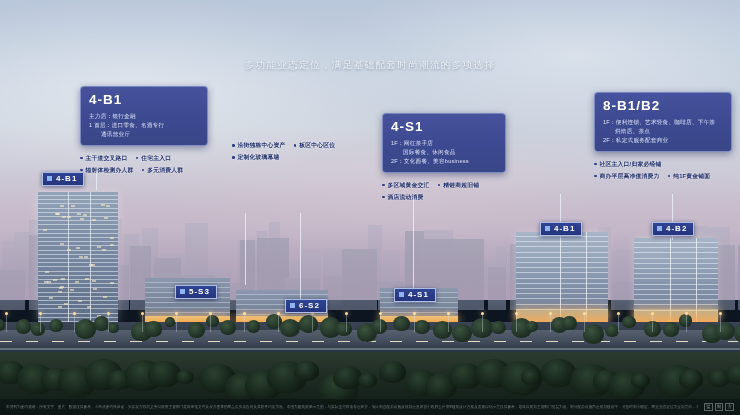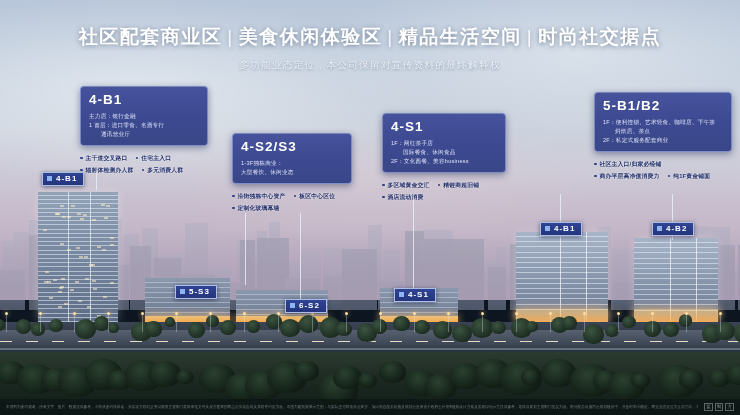--- a/index.html
+++ b/index.html
@@ -560,22 +560,21 @@
   </div>
   <div class="chip" style="left:540px;top:222px;">
     <span class="sq"></span>
     <span>4-B1</span>
   </div>
   <div class="chip" style="left:652px;top:222px;">
     <span class="sq"></span>
     <span>4-B2</span>
   </div>
 
-  <div class="headline" id="headline"><span>社区配套商业区</span><span class="sep">|</span><span>美食休闲体验区</span><span class="sep">|</span><span>精品生活空间</span><span class="sep">|</span><span>时尚社交据点</span></div>
-  <div class="subline">多功能业态定位，本公司保留对宣传资料的最终解释权</div>
+  <div class="subline">多功能业态定位，满足基础配套时尚潮流的多项选择</div>
 
   <div class="card" style="left:80px;top:86px;width:128px;">
     <div class="head">
       <div class="code">4-B1</div>
       <div class="desc">
           <div>主力店：银行金融</div>
           <div>1 首层：进口零食、名酒专行</div>
           <div class="ind">通讯营业厅</div>
         </div>
     </div>
@@ -593,27 +592,20 @@
           <span>辐射体检测办人群</span>
         </div>
         <div class="tag">
           <span class="dot"></span>
           <span>多元消费人群</span>
         </div>
       </div>
   </div>
 
   <div class="card" style="left:232px;top:133px;width:120px;">
-    <div class="head">
-      <div class="code">4-S2/S3</div>
-      <div class="desc">
-          <div>1-3F独栋商业：</div>
-          <div>大型餐饮、休闲业态</div>
-        </div>
-    </div>
     <div class="tags">
         <div class="tag">
           <span class="dot"></span>
           <span>沿街独栋中心资产</span>
         </div>
         <div class="tag">
           <span class="dot"></span>
           <span>板区中心区位</span>
         </div>
         <div class="tag">
@@ -643,21 +635,21 @@
         </div>
         <div class="tag">
           <span class="dot"></span>
           <span>酒店流动消费</span>
         </div>
       </div>
   </div>
 
   <div class="card" style="left:594px;top:92px;width:138px;">
     <div class="head">
-      <div class="code">5-B1/B2</div>
+      <div class="code">8-B1/B2</div>
       <div class="desc">
           <div>1F：便利连锁、艺术轻食、咖啡店、下午茶</div>
           <div class="ind">烘焙店、茶点</div>
           <div>2F：私定式服务配套商业</div>
         </div>
     </div>
     <div class="tags">
         <div class="tag">
           <span class="dot"></span>
           <span>社区主入口/归家必经铺</span>

